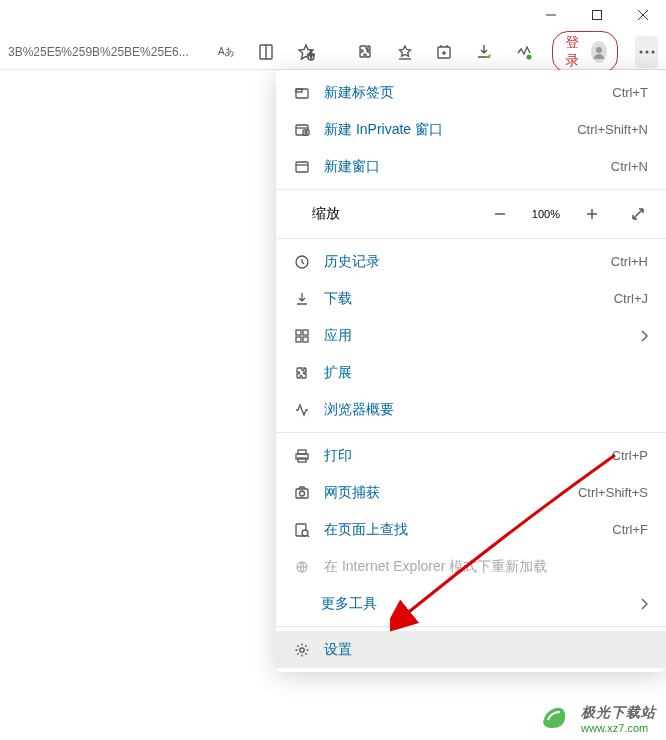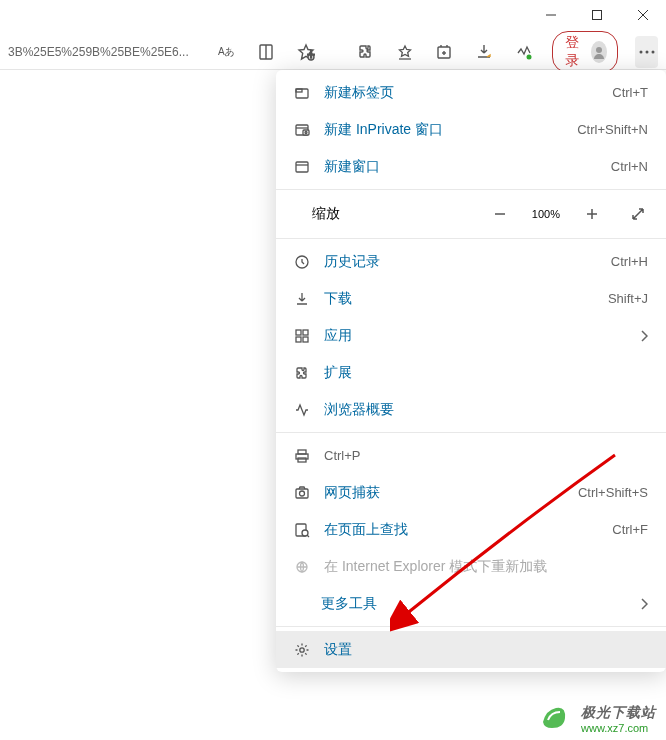--- a/index.html
+++ b/index.html
@@ -201,21 +201,21 @@
     <span class="menu-shortcut">Ctrl+H</span>
   </div>
 
   <div class="menu-item">
     <span class="menu-icon">
         <svg width="16" height="16" fill="none" stroke="#555" stroke-width="1.3">
           <path d="M8 2v8m0 0l-3-3m3 3l3-3M3 13h10"></path>
         </svg>
       </span>
     <span class="menu-label">下载</span>
-    <span class="menu-shortcut">Shift+J</span>
+    <span class="menu-shortcut">Ctrl+J</span>
   </div>
 
   <div class="menu-item">
     <span class="menu-icon">
         <svg width="16" height="16" fill="none" stroke="#555" stroke-width="1.3">
           <rect x="2" y="2" width="5" height="5"></rect>
           <rect x="9" y="2" width="5" height="5"></rect>
           <rect x="2" y="9" width="5" height="5"></rect>
           <rect x="9" y="9" width="5" height="5"></rect>
         </svg>
@@ -249,20 +249,21 @@
   <div class="divider"></div>
 
   <div class="menu-item">
     <span class="menu-icon">
         <svg width="16" height="16" fill="none" stroke="#555" stroke-width="1.3">
           <rect x="4" y="2" width="8" height="4"></rect>
           <rect x="2" y="6" width="12" height="5"></rect>
           <rect x="4" y="10" width="8" height="4"></rect>
         </svg>
       </span>
+    <span class="menu-label">打印</span>
     <span class="menu-shortcut">Ctrl+P</span>
   </div>
 
   <div class="menu-item">
     <span class="menu-icon">
         <svg width="16" height="16" fill="none" stroke="#555" stroke-width="1.3">
           <rect x="2" y="4" width="12" height="9" rx="1"></rect>
           <circle cx="8" cy="8.5" r="2.5"></circle>
           <path d="M5 4l1-2h4l1 2"></path>
         </svg>

